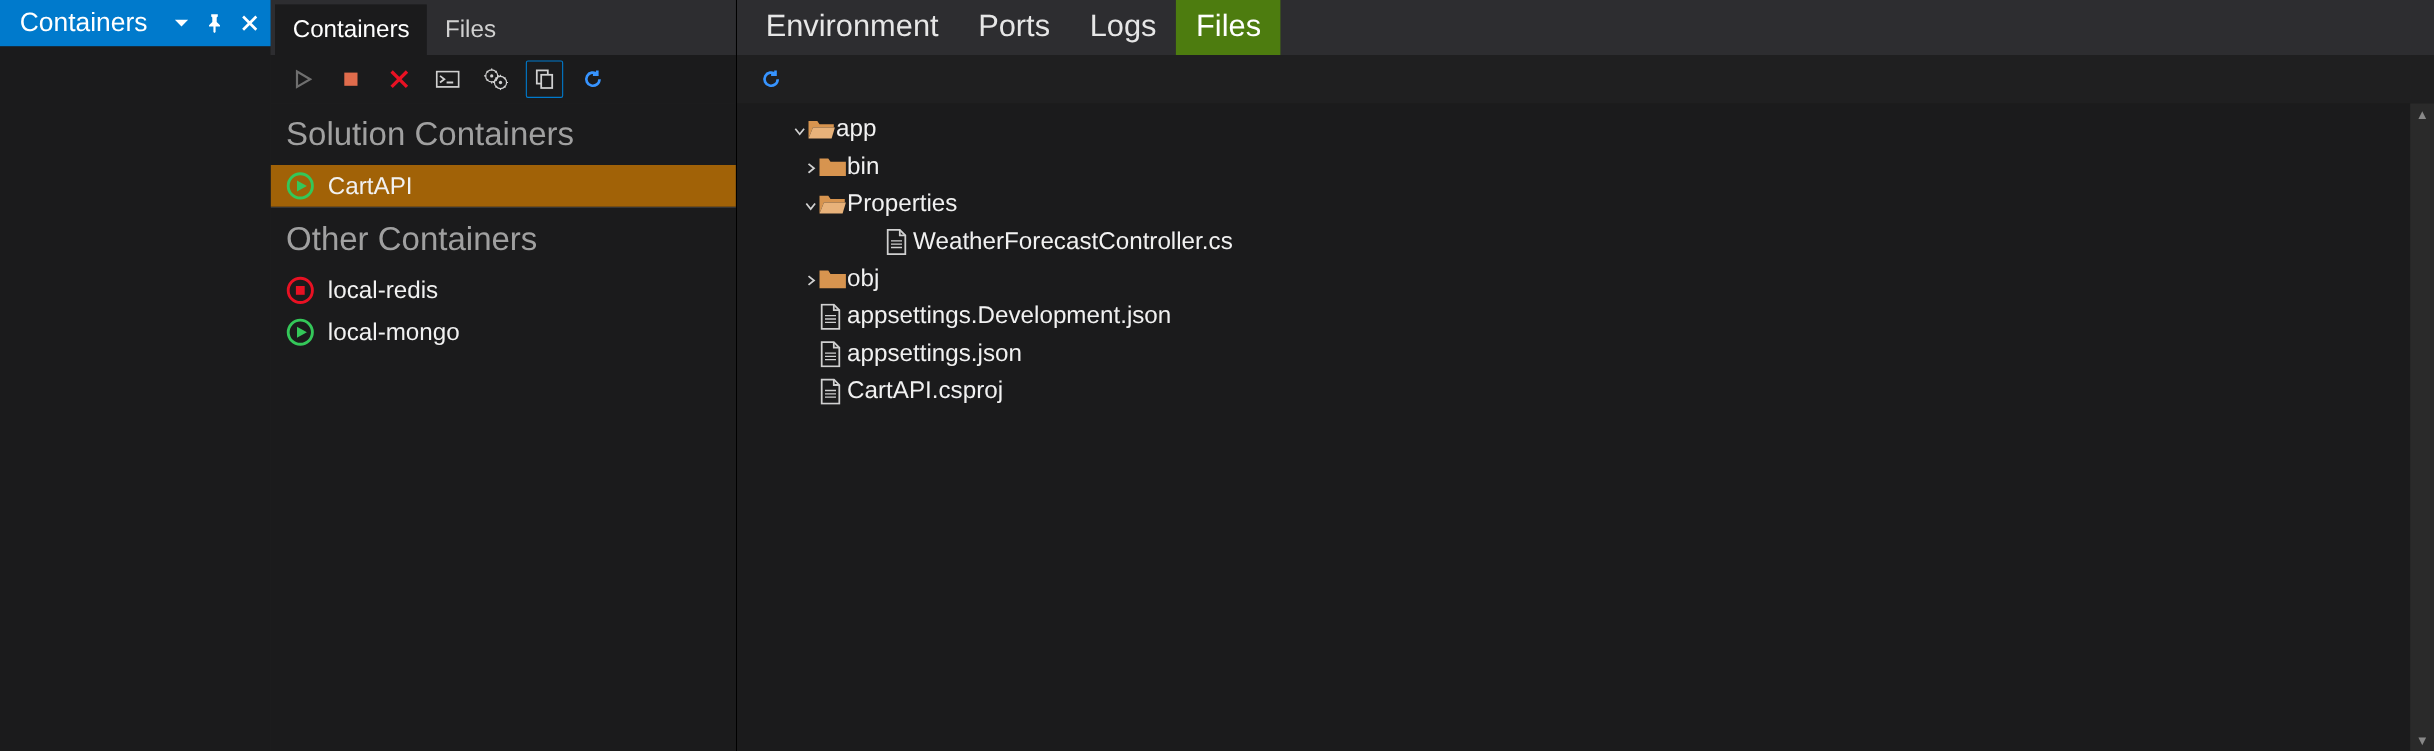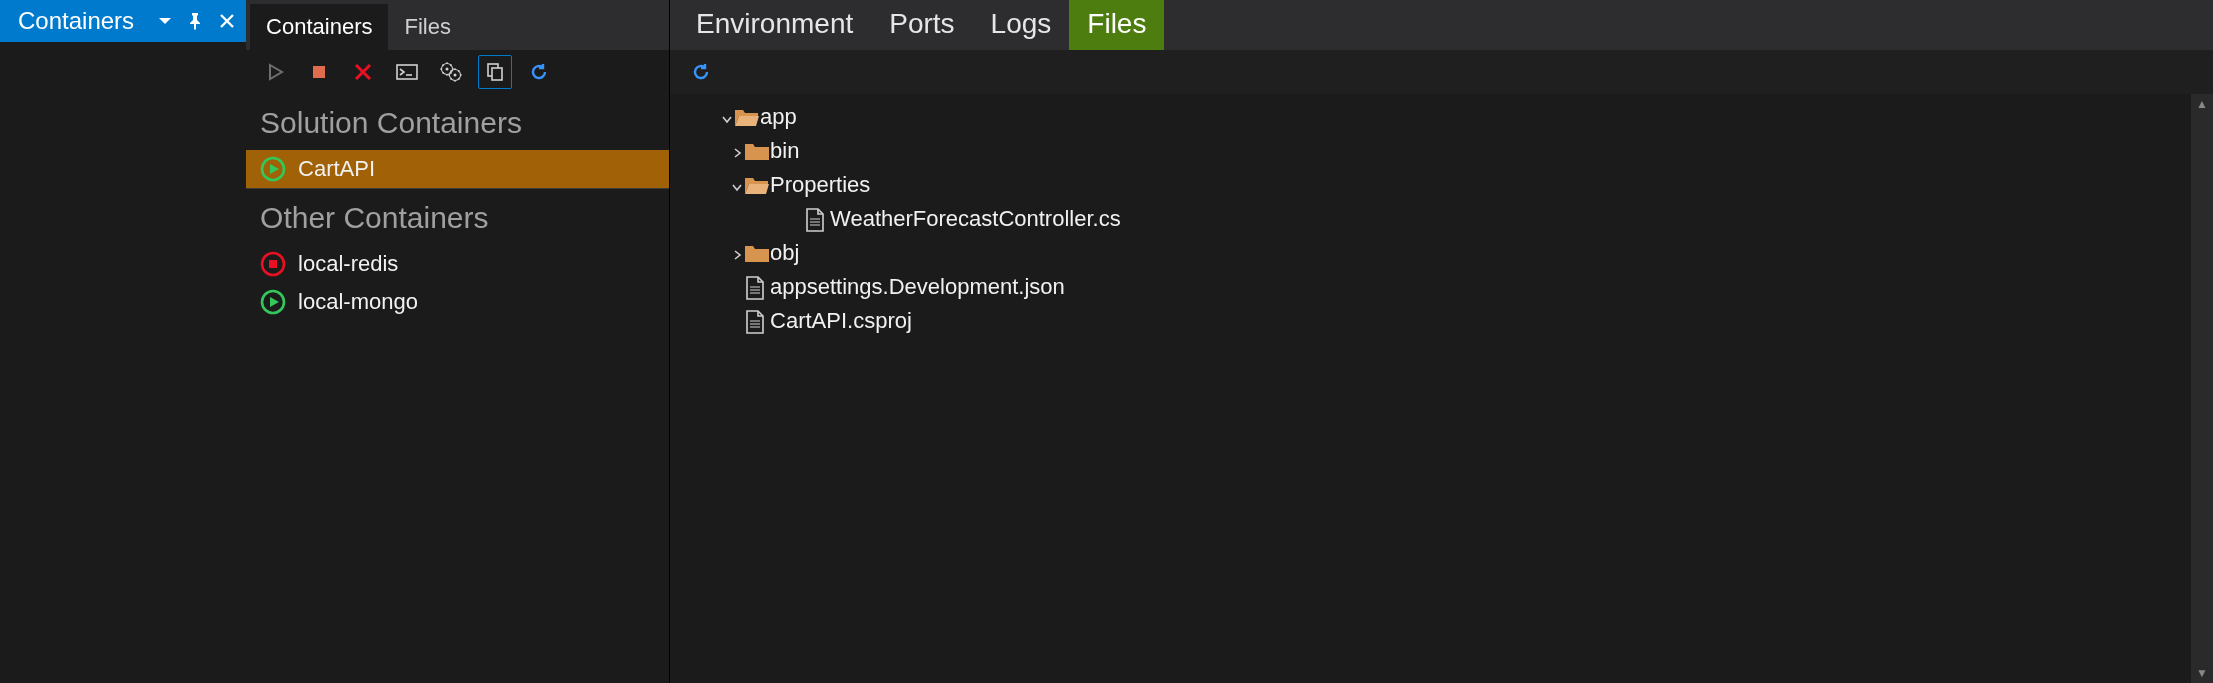--- a/index.html
+++ b/index.html
@@ -428,20 +428,29 @@
                 </svg></span>
               <span>appsettings.Development.json</span>
             </div>
             <div class="tree-row indent-2">
               <span class="tree-arrow blank">&nbsp;</span>
               <span class="tree-icon"><svg width="22" height="24" viewBox="0 0 22 24">
                   <path d="M3 1h11l5 5v17H3V1z" fill="none" stroke="#d0d0d0" stroke-width="1.6"></path>
                   <path d="M14 1v5h5" fill="none" stroke="#d0d0d0" stroke-width="1.6"></path>
                   <path d="M6 11h10M6 14h10M6 17h10" stroke="#d0d0d0" stroke-width="1.2"></path>
                 </svg></span>
+              <span>appsettings.json</span>
+            </div>
+            <div class="tree-row indent-2">
+              <span class="tree-arrow blank">&nbsp;</span>
+              <span class="tree-icon"><svg width="22" height="24" viewBox="0 0 22 24">
+                  <path d="M3 1h11l5 5v17H3V1z" fill="none" stroke="#d0d0d0" stroke-width="1.6"></path>
+                  <path d="M14 1v5h5" fill="none" stroke="#d0d0d0" stroke-width="1.6"></path>
+                  <path d="M6 11h10M6 14h10M6 17h10" stroke="#d0d0d0" stroke-width="1.2"></path>
+                </svg></span>
               <span>CartAPI.csproj</span>
             </div>
           </div>
         <div class="vscroll">
           <div class="up">▲</div>
           <div class="down">▼</div>
         </div>
       </div>
 
     </div>

